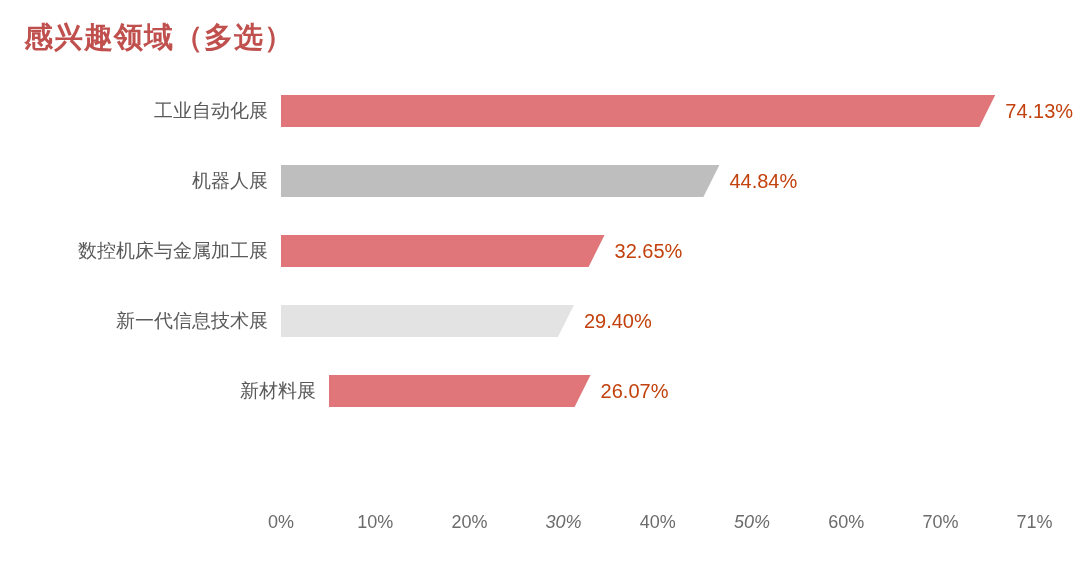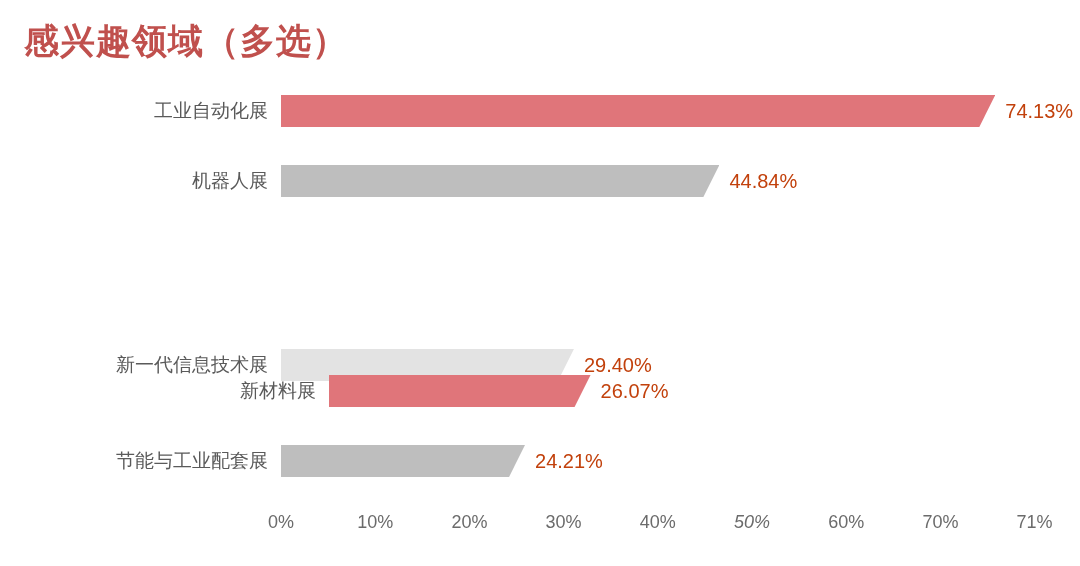--- a/index.html
+++ b/index.html
@@ -16,21 +16,21 @@
   }
   #chart-root {
     position: relative;
     width: 1080px;
     height: 566px;
   }
   #chart-title {
     position: absolute;
     left: 24px;
     top: 18px;
-    font-size: 35px;
+    font-size: 29px;
     font-weight: bold;
     color: #c0504d;
     letter-spacing: 1px;
     white-space: nowrap;
   }
   #plot-area {
     position: absolute;
     left: 0;
     top: 0;
     width: 1080px;
@@ -106,54 +106,54 @@
       </div>
       <div class="bar-row" style="top: 164px;">
         <div class="cat-label">机器人展</div>
         <div class="bar-shape" style="left: 281px; width: 438.393px;">
           <svg width="438.3928" height="32" viewBox="0 0 438.3928 32">
             <polygon points="0,0 438.3928,0 422.3928,32 0,32" fill="#bebebe"></polygon>
           </svg>
         </div>
         <div class="value-label" style="left: 729.393px;">44.84%</div>
       </div>
-      <div class="bar-row" style="top: 304px; margin-top: 44px;">
+      <div class="bar-row" style="top: 234px;">
+        <div class="cat-label">数控机床与金属加工展</div>
+        <div class="bar-shape" style="left: 281px; width: 323.563px;">
+          <svg width="323.563" height="32" viewBox="0 0 323.563 32">
+            <polygon points="0,0 323.563,0 307.563,32 0,32" fill="#e0757a"></polygon>
+          </svg>
+        </div>
+        <div class="value-label" style="left: 614.563px;">32.65%</div>
+      </div>
+      <div class="bar-row" style="top: 304px;">
         <div class="cat-label">新一代信息技术展</div>
         <div class="bar-shape" style="left: 281px; width: 292.948px;">
           <svg width="292.948" height="32" viewBox="0 0 292.948 32">
             <polygon points="0,0 292.948,0 276.948,32 0,32" fill="#e3e3e3"></polygon>
           </svg>
         </div>
         <div class="value-label" style="left: 583.948px;">29.40%</div>
       </div>
       <div class="bar-row" style="top: 374px; margin-left: 48px;">
         <div class="cat-label">新材料展</div>
         <div class="bar-shape" style="left: 281px; width: 261.579px;">
           <svg width="261.57939999999996" height="32" viewBox="0 0 261.57939999999996 32">
             <polygon points="0,0 261.57939999999996,0 245.5794,32 0,32" fill="#e0757a"></polygon>
           </svg>
         </div>
         <div class="value-label" style="left: 552.579px;">26.07%</div>
       </div>
-      <div class="bar-row" style="top: 444px;">
-        <div class="cat-label">节能与工业配套展</div>
-        <div class="bar-shape" style="left: 281px; width: 244.058px;">
-          <svg width="244.0582" height="32" viewBox="0 0 244.0582 32">
-            <polygon points="0,0 244.0582,0 228.0582,32 0,32" fill="#bebebe"></polygon>
-          </svg>
-        </div>
-        <div class="value-label" style="left: 535.058px;">24.21%</div>
-      </div>
     </div>
 
   <div id="x-axis">
       <div class="tick-label" style="left: 281px;">0%</div>
       <div class="tick-label" style="left: 375.2px;">10%</div>
       <div class="tick-label" style="left: 469.4px;">20%</div>
-      <div class="tick-label" style="left: 563.6px;">30%</div>
+      <div class="tick-label" style="left: 563.6px; font-style: italic;">30%</div>
       <div class="tick-label" style="left: 657.8px;">40%</div>
       <div class="tick-label" style="left: 752px; font-style: italic;">50%</div>
       <div class="tick-label" style="left: 846.2px;">60%</div>
       <div class="tick-label" style="left: 940.4px;">70%</div>
       <div class="tick-label" style="left: 1034.6px;">71%</div>
     </div>
 
 </div>
 
 </body></html>

